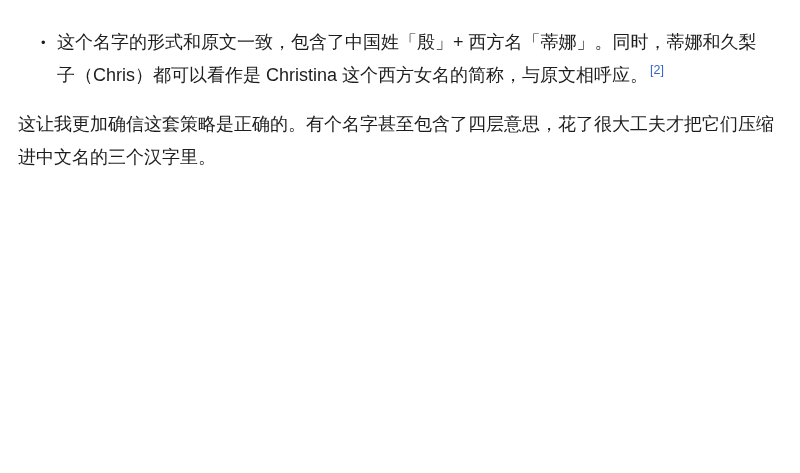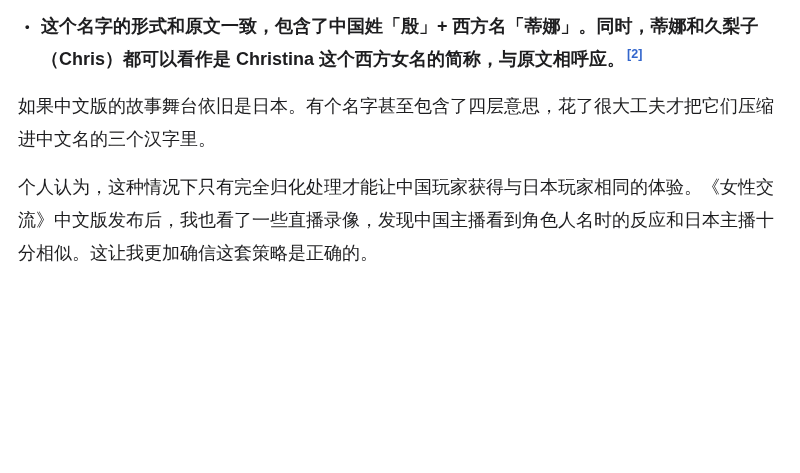--- a/index.html
+++ b/index.html
@@ -22,22 +22,21 @@
     width: 100%;
   }
   ul.bullet-list {
     list-style: none;
     margin: 0 0 14px 0;
     padding: 0;
   }
   ul.bullet-list > li {
     position: relative;
     padding-left: 23px;
-    margin: 0;
-    font-weight: bold;
+    margin: 16px;
   }
   ul.bullet-list > li::before {
     content: "\2022";
     position: absolute;
     left: 7px;
     top: 0;
     font-size: 13px;
     line-height: 33px;
     color: var(--text-color, #1d1d1f);
   }
@@ -61,21 +60,18 @@
 
 <div class="doc">
 
   <ul class="bullet-list">
     <li>
       <span>这个名字的形式和原文一致，包含了中国姓「殷」+ 西方名「蒂娜」。同时，蒂娜和久梨子（Chris）都可以看作是 Christina 这个西方女名的简称，与原文相呼应。</span><sup class="ref"><a href="#">[2]</a></sup>
     </li>
   </ul>
 
   <p class="para">
-    <span>如果中文版的故事舞台依旧是日本。有个名字甚至包含了四层意思，花了很大工夫才把它们压缩进中文名的三个汉字里。</span>
+    <span>这让我更加确信这套策略是正确的。有个名字甚至包含了四层意思，花了很大工夫才把它们压缩进中文名的三个汉字里。</span>
   </p>
 
 
-  <p class="para">
-    <span>个人认为，这种情况下只有完全归化处理才能让中国玩家获得与日本玩家相同的体验。《女性交流》中文版发布后，我也看了一些直播录像，发现中国主播看到角色人名时的反应和日本主播十分相似。这让我更加确信这套策略是正确的。</span>
-  </p>
 
 </div>
 
 </body></html>

